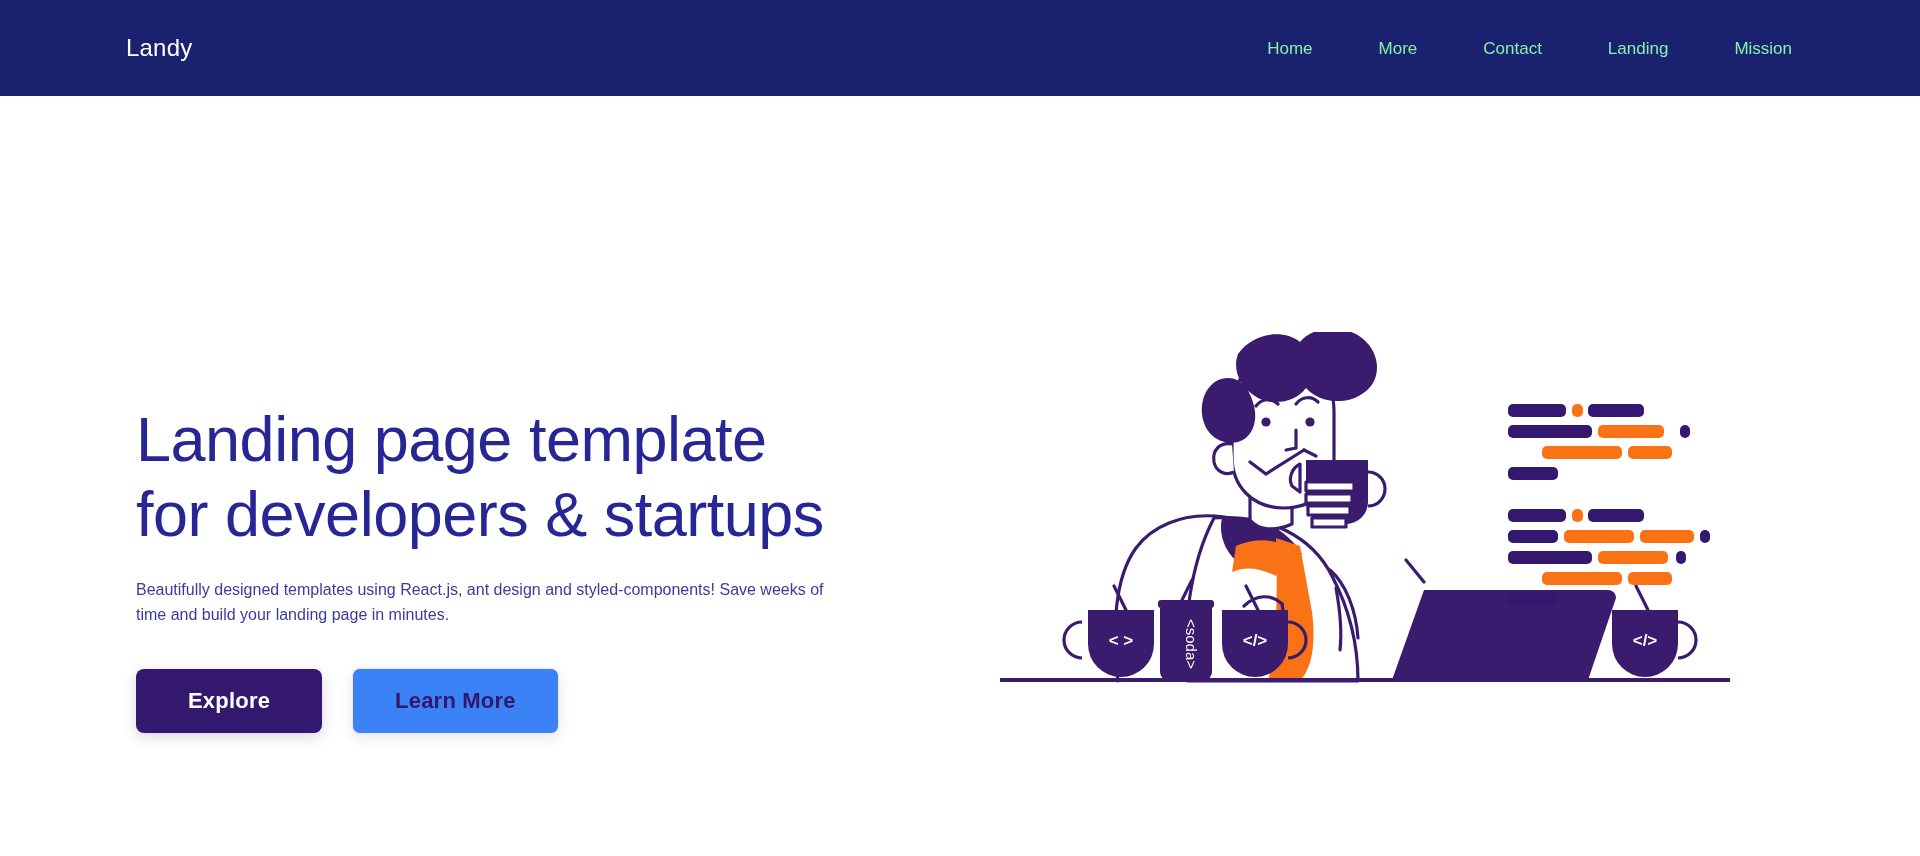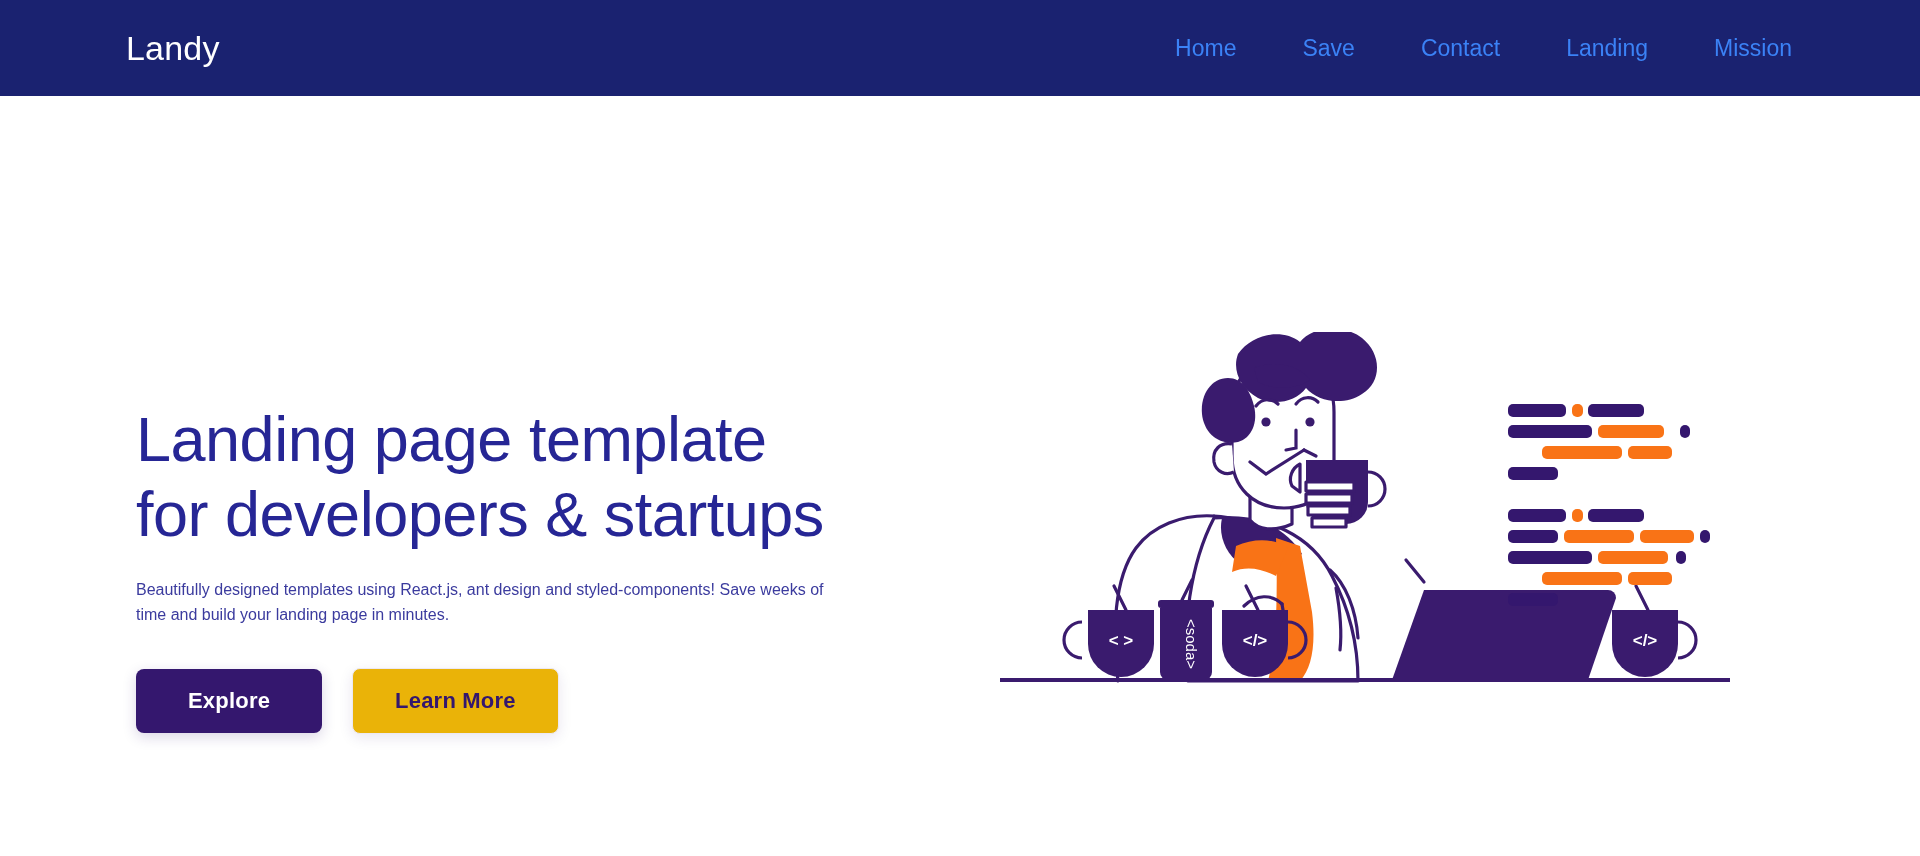--- a/index.html
+++ b/index.html
@@ -14,34 +14,34 @@
   .header {
     height:96px;
     background:#1a2270;
     display:flex;
     align-items:center;
     padding:0 128px 0 126px;
     position:relative;
   }
   .logo {
     color:#ffffff;
-    font-size:34px;
+    font-size:24px;
     font-weight:400;
     letter-spacing:0.2px;
     line-height:1;
   }
   .nav {
     margin-left:auto;
     display:flex;
     align-items:center;
     gap:0px;
   }
   .nav-item {
-    color:#3b82f6;
-    font-size:23px;
+    color:#86efac;
+    font-size:17px;
     font-weight:400;
     padding:0 33px;
     line-height:1;
     cursor:pointer;
     white-space:nowrap;
   }
   .nav-item:last-child { padding-right:0; }
 
   
   .hero {
@@ -86,21 +86,21 @@
     letter-spacing:0.2px;
     font-family:"Liberation Sans", sans-serif;
   }
   .btn-primary {
     background:#34176e;
     color:#ffffff;
     padding:21px 52px;
     box-shadow:0 4px 14px rgba(52,23,110,0.18);
   }
   .btn-secondary {
-    background:#eab308;
+    background:#3b82f6;
     color:#34176e;
     padding:21px 42px;
     border:1px solid #ece9f3;
     box-shadow:0 4px 14px rgba(52,23,110,0.10);
   }
 
   .hero-right {
     flex:1;
     position:relative;
     padding-top:60px;
@@ -109,21 +109,21 @@
   }
   .hero-right svg { display:block; }
 </style>
 </head>
 <body>
 
 <div class="header">
   <div class="logo">Landy</div>
   <nav class="nav">
     <span class="nav-item">Home</span>
-    <span class="nav-item">Save</span>
+    <span class="nav-item">More</span>
     <span class="nav-item">Contact</span>
     <span class="nav-item">Landing</span>
     <span class="nav-item">Mission</span>
   </nav>
 </div>
 
 <div class="hero">
 
   <div class="hero-left">
     <h1 class="hero-title">Landing page template for developers &amp; startups</h1>

